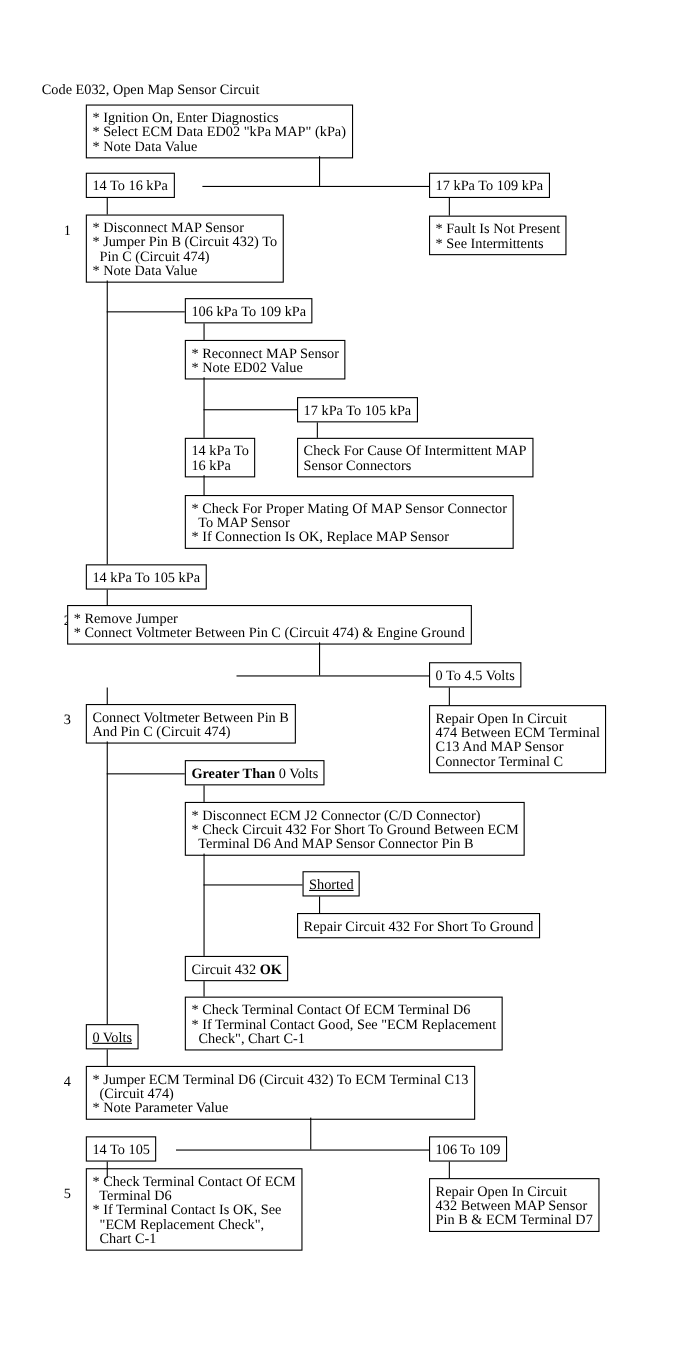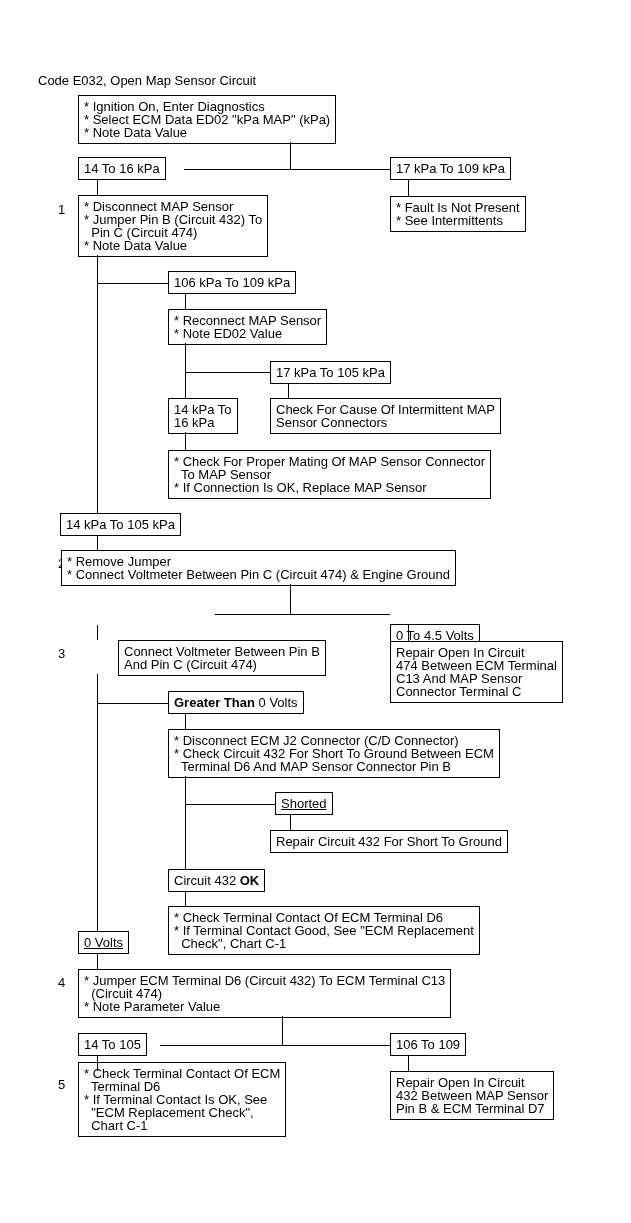--- a/index.html
+++ b/index.html
@@ -1,20 +1,20 @@
 <!DOCTYPE html>
 <html><head>
 <meta charset="utf-8">
 <style>
   html,body{margin:0;padding:0;background:#ffffff;}
   #canvas{
     position:relative;
     width:607px;height:1223px;
     background:#ffffff;
-    font-family:Liberation Sans, sans-serif;
+    font-family:Liberation Serif, serif;
     font-size:13px;line-height:13px;color:#000;
   }
   .title{position:absolute;white-space:pre;}
   .box{
     position:absolute;
     border:1px solid #000;
     background:#fff;
     padding:4px 5px;
     white-space:pre;
   }
@@ -53,25 +53,25 @@
   <div class="box" style="left:168px;top:309px;">* Reconnect MAP Sensor
 * Note ED02 Value</div>
   <div class="box" style="left:270px;top:361px;">17 kPa To 105 kPa</div>
   <div class="box" style="left:168px;top:398px;">14 kPa To
 16 kPa</div>
   <div class="box" style="left:270px;top:398px;">Check For Cause Of Intermittent MAP
 Sensor Connectors</div>
   <div class="box" style="left:168px;top:450px;">* Check For Proper Mating Of MAP Sensor Connector
   To MAP Sensor
 * If Connection Is OK, Replace MAP Sensor</div>
-  <div class="box" style="left:60px;top:513px;">14 kPa To 105 kPa</div>
+  <div class="box" style="left:78px;top:513px;">14 kPa To 105 kPa</div>
   <div class="box" style="left:61px;top:550px;">* Remove Jumper
 * Connect Voltmeter Between Pin C (Circuit 474) &amp; Engine Ground</div>
-  <div class="box" style="left:390px;top:602px;margin-top:22px;">0 To 4.5 Volts</div>
-  <div class="box" style="left:78px;top:640px;margin-left:40px;">Connect Voltmeter Between Pin B
+  <div class="box" style="left:390px;top:602px;">0 To 4.5 Volts</div>
+  <div class="box" style="left:78px;top:640px;">Connect Voltmeter Between Pin B
 And Pin C (Circuit 474)</div>
   <div class="box" style="left:390px;top:641px;">Repair Open In Circuit
 474 Between ECM Terminal
 C13 And MAP Sensor
 Connector Terminal C</div>
   <div class="box" style="left:168px;top:691px;"><span class="b">Greater Than</span><span> 0 Volts</span></div>
   <div class="box" style="left:168px;top:729px;">* Disconnect ECM J2 Connector (C/D Connector)
 * Check Circuit 432 For Short To Ground Between ECM
   Terminal D6 And MAP Sensor Connector Pin B</div>
   <div class="box u" style="left:275px;top:792px;">Shorted</div>

